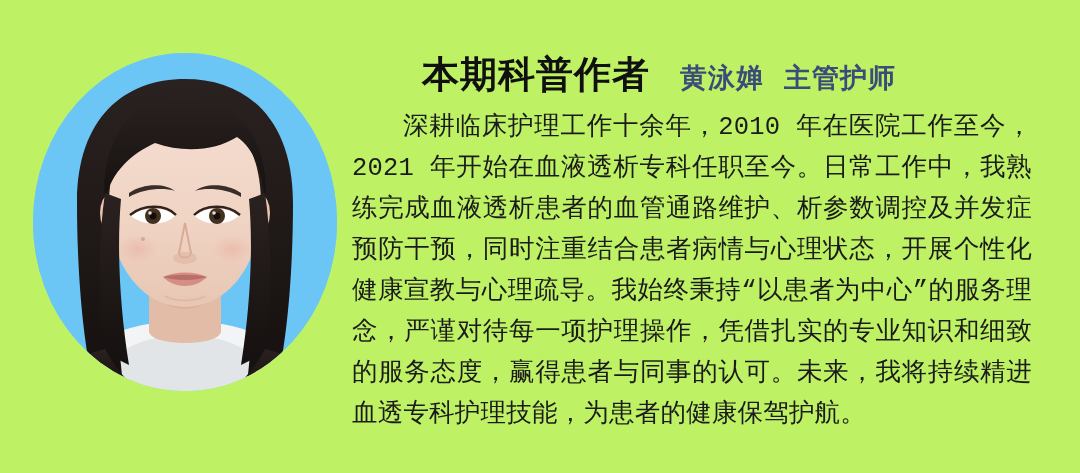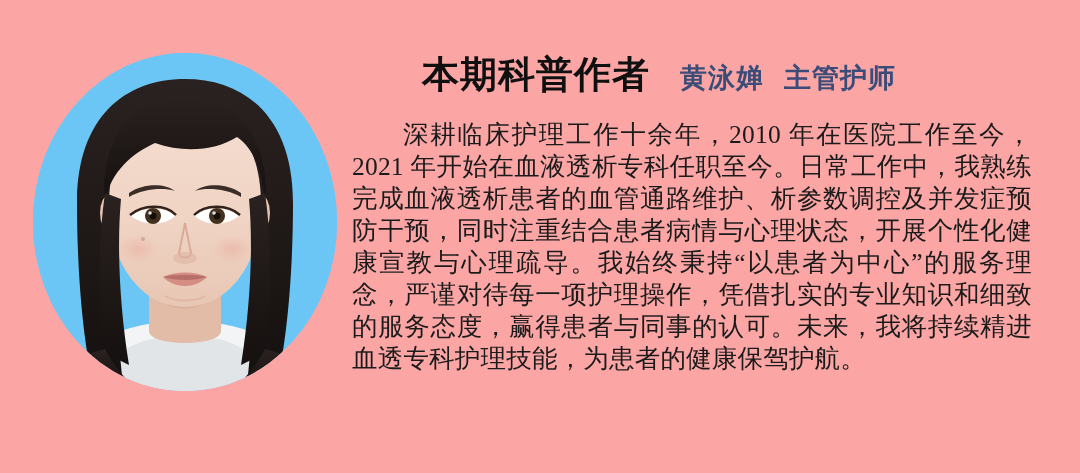--- a/index.html
+++ b/index.html
@@ -10,21 +10,21 @@
     width: 1080px;
     height: 473px;
     background: #f2f2f0;
     font-family: "Liberation Serif", "DejaVu Serif", serif;
     overflow: hidden;
   }
   .page {
     position: relative;
     width: 1080px;
     height: 473px;
-    background: #fca5a5;
+    background: #bef264;
   }
 
   
   .portrait-wrap {
     position: absolute;
     left: 33px;
     top: 53px;
     width: 304px;
     height: 338px;
     border-radius: 50%;
@@ -70,25 +70,25 @@
     color: #3b4c78;
     letter-spacing: 1px;
     vertical-align: baseline;
   }
   .headline-name-gap {
     display: inline-block;
     width: 12px;
   }
 
   .bio {
-    margin-top: 26px;
+    margin-top: 14px;
     width: 680px;
-    font-family: Liberation Serif, serif;
+    font-family: Liberation Mono, monospace;
     font-size: 25.5px;
-    line-height: 32px;
+    line-height: 41px;
     color: #1b1b1b;
     text-align: justify;
     text-justify: inter-character;
     text-indent: 2em;
     letter-spacing: 0.2px;
   }
 </style>
 </head>
 <body>
 

